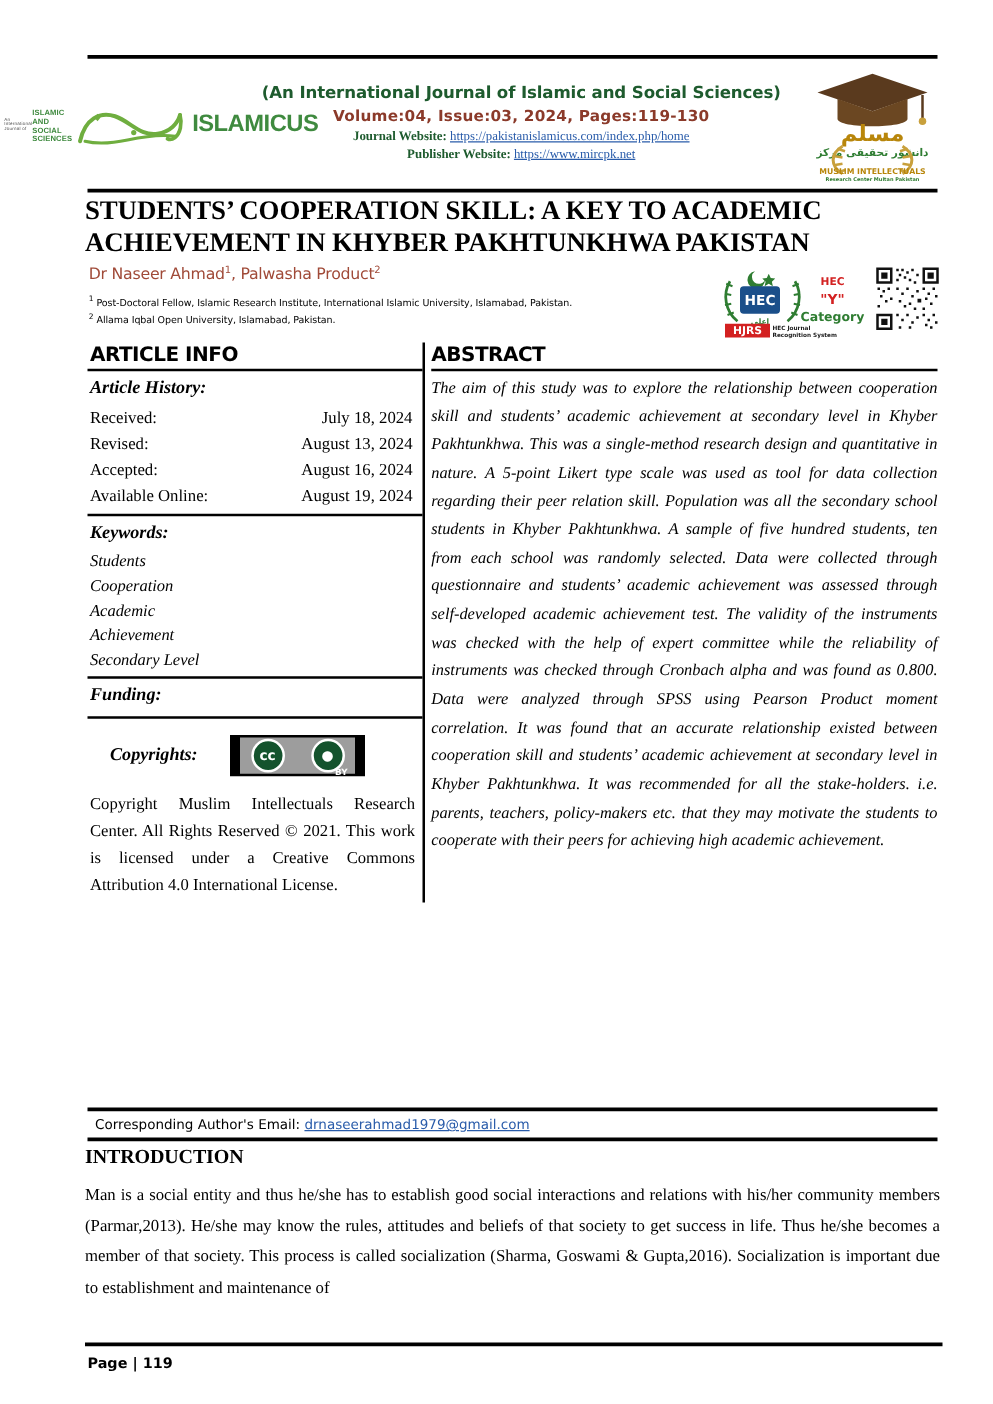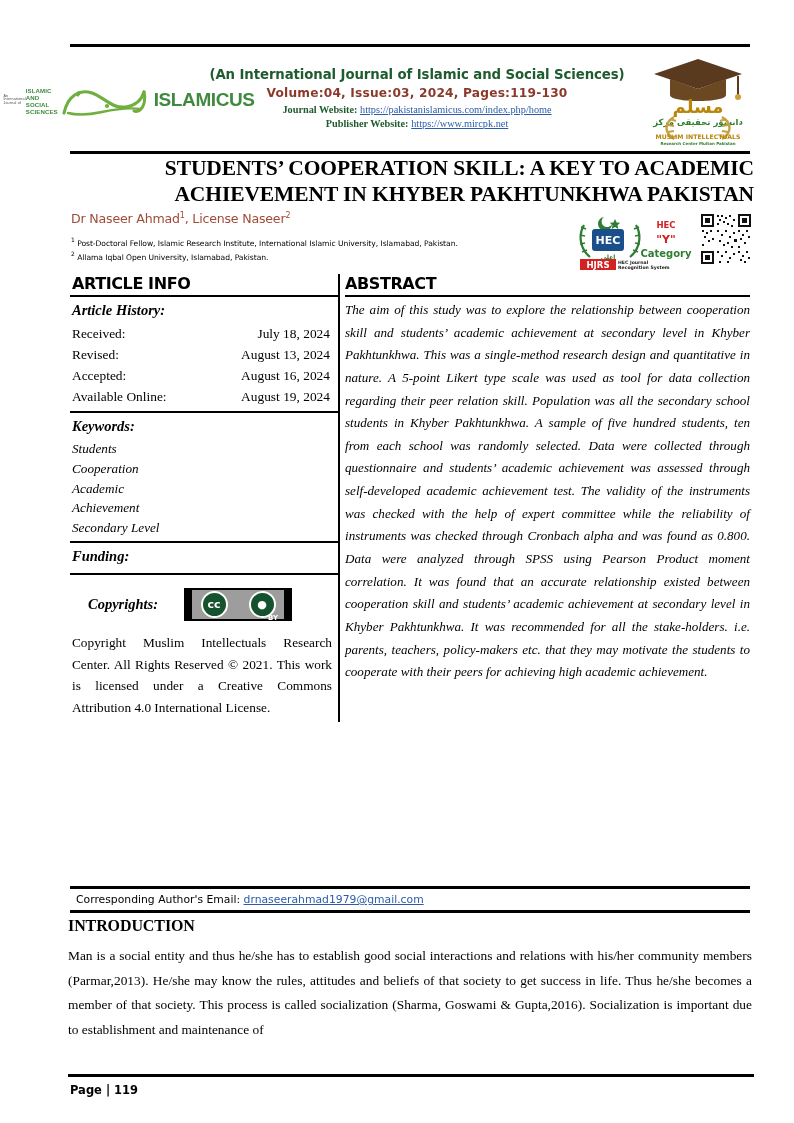--- a/index.html
+++ b/index.html
@@ -141,21 +141,21 @@
 
   
   .paper-title {
     position: absolute;
     left: 68px; top: 155px;
     width: 686px;
     font-family: "Liberation Serif", serif;
     font-size: 21.5px;
     font-weight: bold;
     line-height: 1.22;
-    text-align: right;
+    text-align: left;
     letter-spacing: -0.1px;
   }
 
   .authors {
     position: absolute;
     left: 71px; top: 211px;
     font-family: "DejaVu Sans", sans-serif;
     font-size: 12.6px;
     color: #a04a38;
     letter-spacing: -0.2px;
@@ -413,21 +413,21 @@
           <text x="48" y="92" text-anchor="middle" font-family="DejaVu Sans, sans-serif" font-size="6.2" font-weight="bold" fill="#b8860b">MUSLIM INTELLECTUALS</text>
           <text x="48" y="98" text-anchor="middle" font-family="DejaVu Sans, sans-serif" font-size="4" font-weight="bold" fill="#2f7d32">Research Center Multan Pakistan</text>
         </svg>
       </div>
     </div>
   </div>
 
   <div class="paper-title">STUDENTS’ COOPERATION SKILL: A KEY TO ACADEMIC ACHIEVEMENT IN KHYBER PAKHTUNKHWA PAKISTAN</div>
 
   <div class="authors">
-    <span>Dr Naseer Ahmad</span><sup>1</sup><span>, License Naseer</span><sup>2</sup>
+    <span>Dr Naseer Ahmad</span><sup>1</sup><span>, Palwasha Product</span><sup>2</sup>
   </div>
 
   <div class="affil affil-1">
     <sup>1</sup>
     <span>Post-Doctoral Fellow, Islamic Research Institute, International Islamic University, Islamabad, Pakistan.</span>
   </div>
   <div class="affil affil-2">
     <sup>2</sup>
     <span>Allama Iqbal Open University, Islamabad, Pakistan.</span>
   </div>

